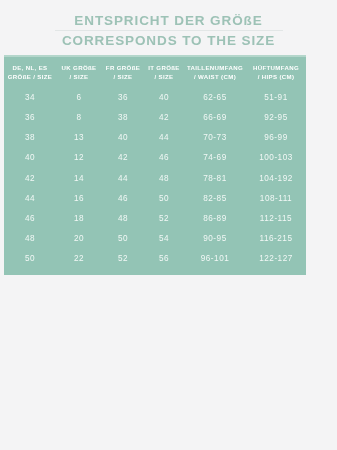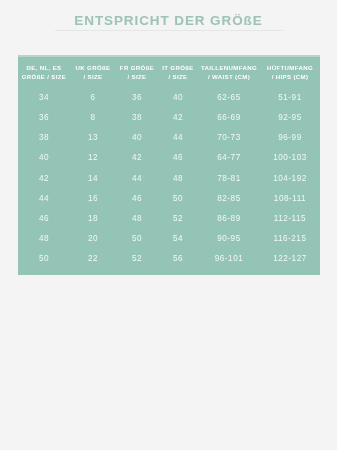--- a/index.html
+++ b/index.html
@@ -37,21 +37,21 @@
   .title-rule {
     width: 228px;
     height: 1px;
     margin: 1px auto 1px auto;
     background: #e2e6e6;
   }
 
   
   .table-wrap {
     position: absolute;
-    left: 18px;
+    left: 4px;
     top: 55px;
     width: 302px;
     background: #93c4b5;
     border-top: 2px solid #b4d6cb;
     box-sizing: border-box;
     padding-bottom: 6px;
   }
 
   table.size-table {
     width: 100%;
@@ -92,20 +92,21 @@
   col.c5 { width: 60px; }
 </style>
 </head>
 <body>
 
 <div class="page">
 
   <div class="title-block">
     <div class="title-line">ENTSPRICHT DER GRÖßE</div>
     <div class="title-rule"></div>
+    <div class="title-line">CORRESPONDS TO THE SIZE</div>
   </div>
 
   <div class="table-wrap">
     <table class="size-table">
       <colgroup>
         <col class="c0">
           <col class="c1">
           <col class="c2">
         <col class="c3">
           <col class="c4">
@@ -162,21 +163,21 @@
             <td>40</td>
             <td>44</td>
             <td>70-73</td>
             <td>96-99</td>
           </tr>
           <tr>
             <td>40</td>
             <td>12</td>
             <td>42</td>
             <td>46</td>
-            <td>64-77</td>
+            <td>74-69</td>
             <td>100-103</td>
           </tr>
           <tr>
             <td>42</td>
             <td>14</td>
             <td>44</td>
             <td>48</td>
             <td>78-81</td>
             <td>104-192</td>
           </tr>

